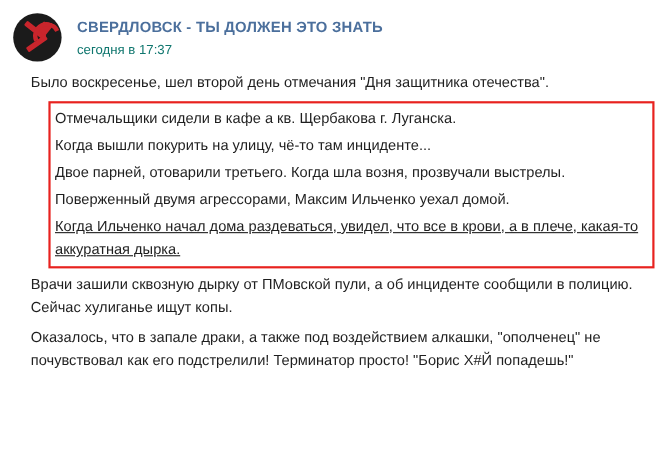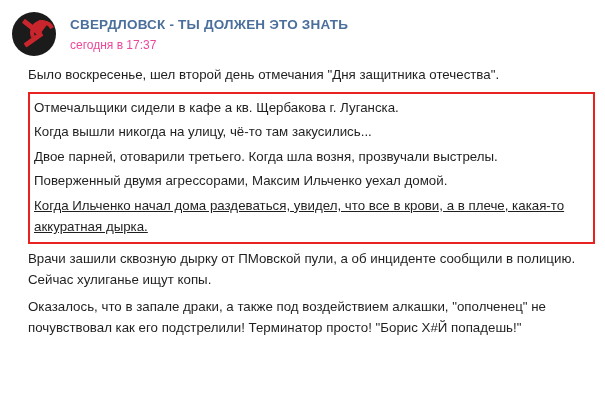--- a/index.html
+++ b/index.html
@@ -90,21 +90,21 @@
     font-size: 13.5px;
     font-weight: bold;
     color: #4b6f9c;
     letter-spacing: 0.2px;
     text-transform: uppercase;
     white-space: nowrap;
   }
   .post-time {
     margin-top: 6px;
     font-size: 12px;
-    color: #ec4899;
+    color: #0f766e;
   }
 
   
   .post-body {
     padding: 0 10px 0 28px;
     box-sizing: border-box;
     font-size: 13.3px;
     line-height: 1.62;
     color: #1f1f1f;
   }
@@ -112,21 +112,21 @@
     margin: 0 0 5px 0;
   }
   .para:last-child {
     margin-bottom: 0;
   }
 
   
   .highlight-box {
     position: relative;
     border: 2px solid #e8221f;
-    margin: 6px 0 4px 0;
+    margin: 6px 0 4px 16px;
     padding: 3px 4px 4px 4px;
     box-sizing: border-box;
   }
   .highlight-box .para {
     margin: 0 0 3px 0;
   }
   .highlight-box .para:last-child {
     margin-bottom: 0;
     text-decoration: underline;
   }
@@ -152,21 +152,21 @@
       <div class="post-time">сегодня в 17:37</div>
     </div>
   </div>
 
   <div class="post-body">
 
     <p class="para">Было воскресенье, шел второй день отмечания "Дня защитника отечества".</p>
 
     <div class="highlight-box">
       <p class="para">Отмечальщики сидели в кафе а кв. Щербакова г. Луганска.</p>
-      <p class="para">Когда вышли никогда на улицу, чё-то там закусились...</p>
+      <p class="para">Когда вышли покурить на улицу, чё-то там инциденте...</p>
       <p class="para">Двое парней, отоварили третьего. Когда шла возня, прозвучали выстрелы.</p>
       <p class="para">Поверженный двумя агрессорами, Максим Ильченко уехал домой.</p>
       <p class="para">Когда Ильченко начал дома раздеваться, увидел, что все в крови, а в плече, какая-то аккуратная дырка.</p>
     </div>
 
     <p class="para">Врачи зашили сквозную дырку от ПМовской пули, а об инциденте сообщили в полицию. Сейчас хулиганье ищут копы.</p>
     <p class="para censored">Оказалось, что в запале драки, а также под воздействием алкашки, "ополченец" не почувствовал как его подстрелили! Терминатор просто! "Борис Х#Й попадешь!"</p>
 
   </div>
 </div>

